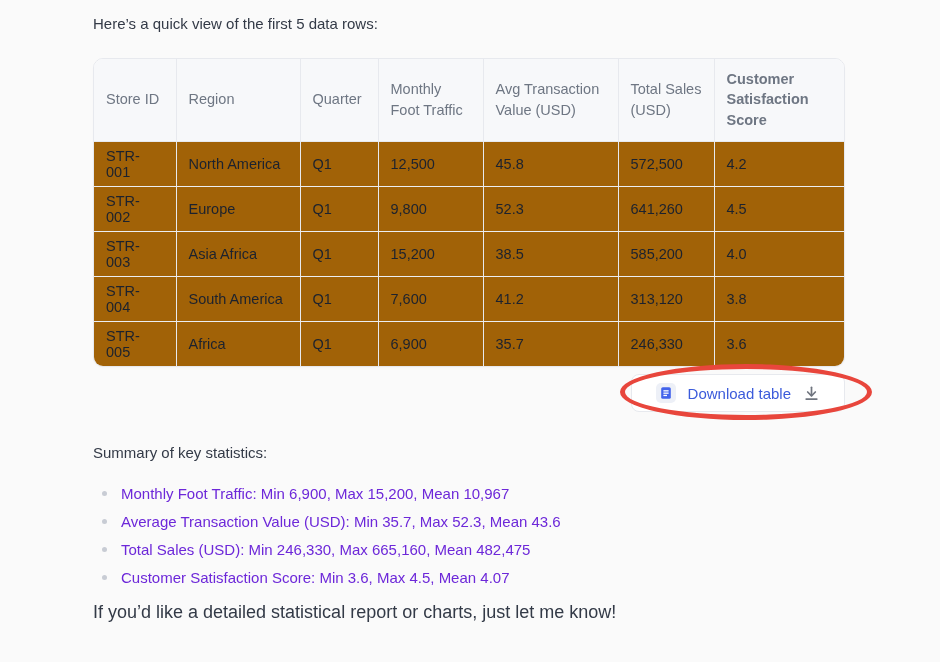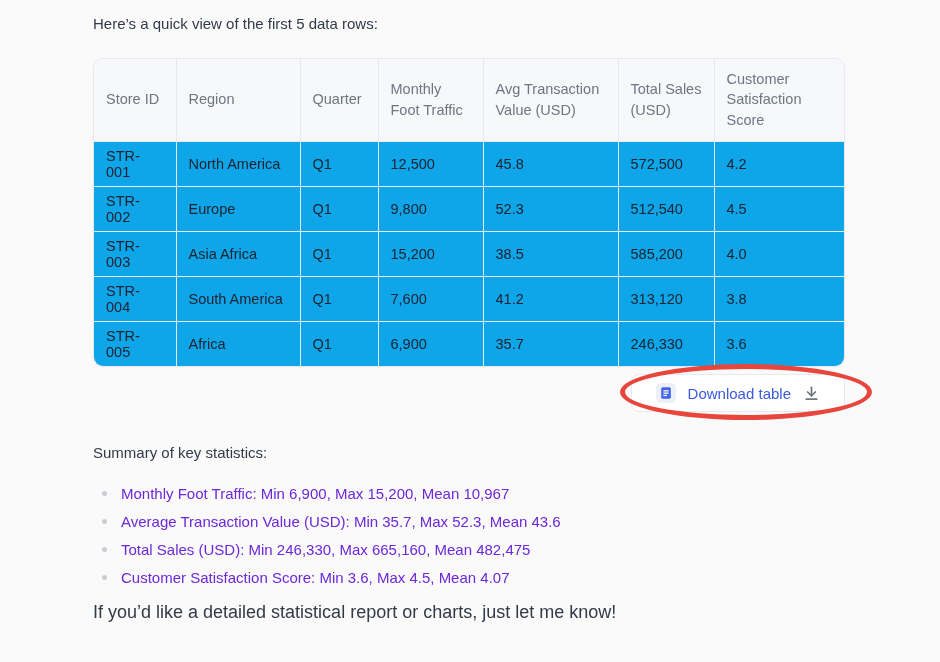--- a/index.html
+++ b/index.html
@@ -34,30 +34,30 @@
     color:#6e7683;
     font-weight:400;
     font-size:14.5px;
     line-height:1.42;
     text-align:left;
     vertical-align:middle;
     padding:0 12px;
     border-right:1px solid #e7e9ee;
     border-bottom:1px solid #e7e9ee;
   }
-  thead th:last-child { border-right:none; }
+  thead th:last-child { border-right:none;font-weight:bold; }
   tbody td {
     height:45px;
     font-size:14.5px;
     color:#1c222e;
     vertical-align:middle;
     padding:0 12px;
     border-right:1px solid #e7e9ee;
     border-bottom:1px solid #eceef2;
-    background:#0ea5e9;
+    background:#a16207;
   }
   tbody td:last-child { border-right:none; }
   tbody tr:last-child td { border-bottom:none; }
 
   .download-row {
     position:absolute; left:93px; top:374px; width:752px;
     display:flex; justify-content:flex-end;
   }
   .download-btn {
     display:flex; align-items:center; gap:12px;
@@ -137,21 +137,21 @@
           <td>45.8</td>
           <td>572,500</td>
           <td>4.2</td>
         </tr>
         <tr>
           <td>STR-002</td>
           <td>Europe</td>
           <td>Q1</td>
           <td>9,800</td>
           <td>52.3</td>
-          <td>512,540</td>
+          <td>641,260</td>
           <td>4.5</td>
         </tr>
         <tr>
           <td>STR-003</td>
           <td>Asia Africa</td>
           <td>Q1</td>
           <td>15,200</td>
           <td>38.5</td>
           <td>585,200</td>
           <td>4.0</td>

